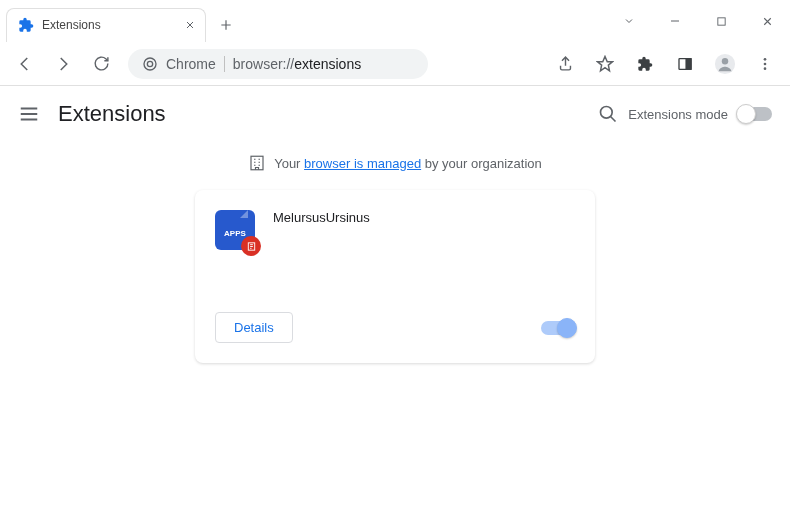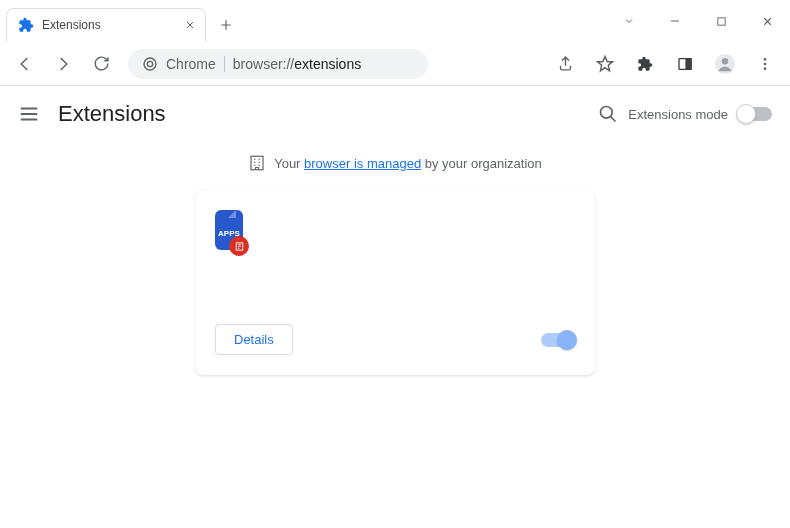--- a/index.html
+++ b/index.html
@@ -35,26 +35,26 @@
 .toggle.on::after { left:auto; right:-2px; background:#8ab4f8; border-color:#8ab4f8; }
 
 
 .managed { display:flex; align-items:center; justify-content:center; gap:8px; color:#5f6368; font-size:13px; padding: 12px 0 18px; }
 .managed a { color:#1a73e8; text-decoration:underline; }
 
 
 .card-wrap { display:flex; justify-content:center; }
 .card { width:400px; background:#fff; border-radius:8px; box-shadow:0 1px 3px rgba(0,0,0,.15); padding:20px; position:relative; }
 .card-top { display:flex; gap:18px; min-height:90px; }
-.ext-icon { width:28px; height:40px; background:#2759cd; border-radius:6px; position:relative; display:flex; align-items:flex-end; justify-content:center; }
+.ext-icon { width:40px; height:40px; background:#2759cd; border-radius:6px; position:relative; display:flex; align-items:flex-end; justify-content:center; }
 .ext-icon::before { content:''; position:absolute; top:0; right:7px; width:0; height:0; border-left:8px solid transparent; border-bottom:8px solid rgba(255,255,255,.35); }
 .ext-icon .apps-label { color:#fff; font-size:8px; font-weight:bold; margin-bottom:12px; }
 .ext-badge { position:absolute; right:-6px; bottom:-6px; width:20px; height:20px; background:#d93025; border-radius:50%; display:flex; align-items:center; justify-content:center; color:#fff; }
 .ext-name { font-size:13px; color:#202124; }
-.card-bottom { display:flex; align-items:center; margin-top:24px; }
+.card-bottom { display:flex; align-items:center; margin-top:12px; }
 .details-btn { border:1px solid #dadce0; background:#fff; color:#1a73e8; font-size:13px; padding:7px 18px; border-radius:4px; cursor:pointer; }
 .card-toggle-wrap { margin-left:auto; }
 
 svg { display:block; }
 </style>
 </head>
 <body>
 
 <div class="titlebar">
   <div class="tab">
@@ -204,20 +204,21 @@
     <div class="card-top">
       <div class="ext-icon">
         <span class="apps-label">APPS</span>
         <span class="ext-badge">
           <svg width="11" height="11" viewBox="0 0 24 24" stroke="#fff" stroke-width="2" fill="none">
               <rect x="5" y="4" width="14" height="16"></rect>
               <path d="M9 8h6M9 12h6M9 16h3"></path>
             </svg>
         </span>
       </div>
+      <div class="ext-name">MelursusUrsinus</div>
     </div>
     <div class="card-bottom">
       <button class="details-btn">Details</button>
       <div class="card-toggle-wrap">
         <div class="toggle on"></div>
       </div>
     </div>
   </div>
 </div>
 

